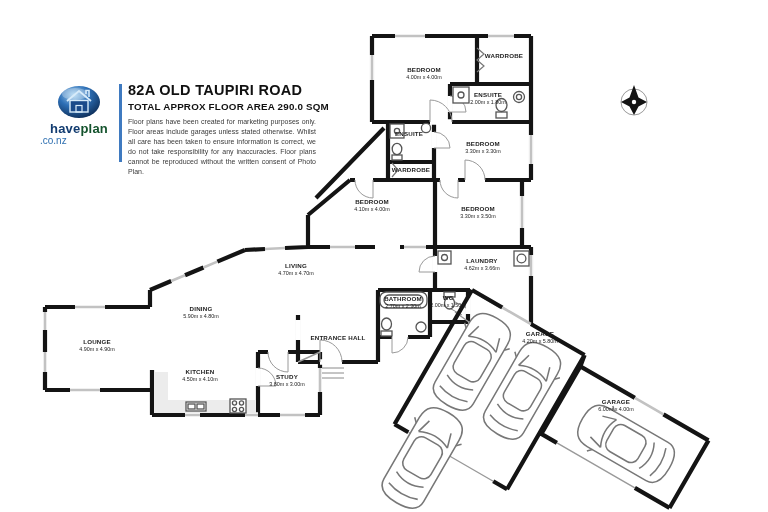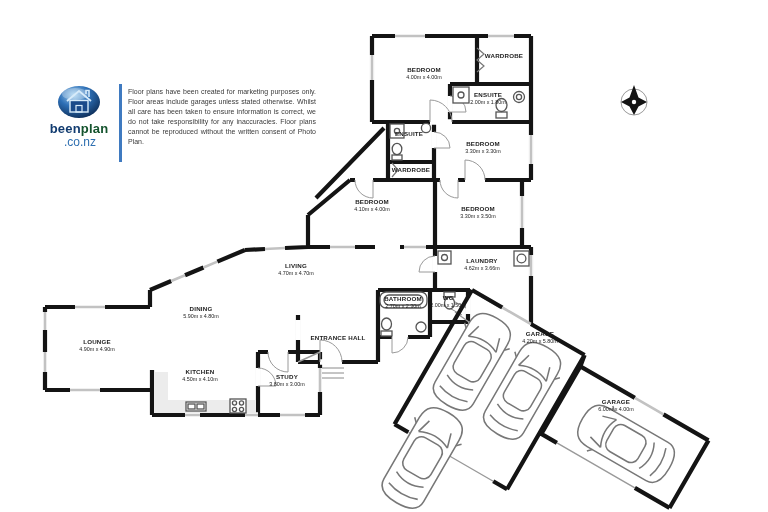--- a/index.html
+++ b/index.html
@@ -4,21 +4,21 @@
 <style>
   html,body{margin:0;padding:0;background:#fff;}
   .page{position:relative;width:768px;height:512px;background:#fff;overflow:hidden;
         font-family:"Liberation Sans",sans-serif;}
   
   .logo{position:absolute;left:40px;top:84px;width:78px;text-align:center;}
   .logo .orb{display:block;margin:0 auto;}
   .brand{font-size:13px;font-weight:bold;letter-spacing:.2px;line-height:1;margin-top:2px;}
   .brand .b1{color:#123c70;}
   .brand .b2{color:#14532d;}
-  .brand-domain{display:block;font-size:12px;color:#2e6fb0;text-align:right;padding-right:22px;line-height:1.2;}
+  .brand-domain{display:block;font-size:10px;color:#2e6fb0;text-align:left;padding-right:22px;line-height:1.2;}
   .vdivider{position:absolute;left:119px;top:84px;width:3px;height:78px;background:#3f7ac0;}
   .titles{position:absolute;left:128px;top:82px;width:230px;}
   .title{font-size:14.5px;font-weight:bold;color:#111;letter-spacing:.3px;white-space:nowrap;}
   .subtitle{font-size:9.8px;font-weight:bold;color:#111;margin-top:3px;letter-spacing:.2px;white-space:nowrap;}
   .disclaimer{font-size:7px;color:#3a3a3a;width:188px;line-height:1.42;margin-top:5px;text-align:justify;}
   
   svg.plan{position:absolute;left:0;top:0;}
   svg text{font-family:"Liberation Sans",sans-serif;fill:#1c1c1c;text-anchor:middle;}
   .rname{font-size:6.2px;font-weight:bold;letter-spacing:.2px;}
   .rdims{font-size:5.4px;}
@@ -47,27 +47,29 @@
           <stop offset="100%" stop-color="#0a2850"></stop>
         </radialGradient>
       </defs>
       <ellipse cx="23" cy="18" rx="21" ry="16" fill="url(#orbg)"></ellipse>
       <ellipse cx="19" cy="10" rx="13" ry="6" fill="#ffffff" opacity="0.28"></ellipse>
       <path d="M30,10 V6.5 H33 V13" fill="none" stroke="#d7ebfa" stroke-width="1.6"></path>
       <path d="M11,17 L23,7 L35,17" fill="none" stroke="#d7ebfa" stroke-width="1.8" stroke-linejoin="round"></path>
       <rect x="14" y="16.5" width="18" height="11.5" fill="#1a4a8a" stroke="#d7ebfa" stroke-width="1.4"></rect>
       <rect x="20" y="21.5" width="6" height="6.5" fill="none" stroke="#d7ebfa" stroke-width="1.2"></rect>
     </svg>
-    <div class="brand"><span class="b1">been</span><span class="b2">plan</span></div>
+    <div class="brand"><span class="b1">have</span><span class="b2">plan</span></div>
     <span class="brand-domain">.co.nz</span>
   </div>
 
   <div class="vdivider"></div>
 
   <div class="titles">
+    <div class="title">82A OLD TAUPIRI ROAD</div>
+    <div class="subtitle">TOTAL APPROX FLOOR AREA 290.0 SQM</div>
     <div class="disclaimer">Floor plans have been created for marketing purposes only. Floor areas include garages unless stated otherwise. Whilst all care has been taken to ensure information is correct, we do not take responsibility for any inaccuracies. Floor plans cannot be reproduced without the written consent of Photo Plan.</div>
   </div>
 
   <svg class="plan" width="768" height="512" viewBox="0 0 768 512">
 
     <g transform="translate(634,102)">
       <circle r="13" fill="none" stroke="#9a9a9a" stroke-width="1"></circle>
       <path d="M0,-17 L4.5,-4.5 L13,0 L4.5,4.5 L0,13 L-4.5,4.5 L-13,0 L-4.5,-4.5 Z" fill="#141414"></path>
       <circle r="2.2" fill="#fff"></circle>
     </g>

